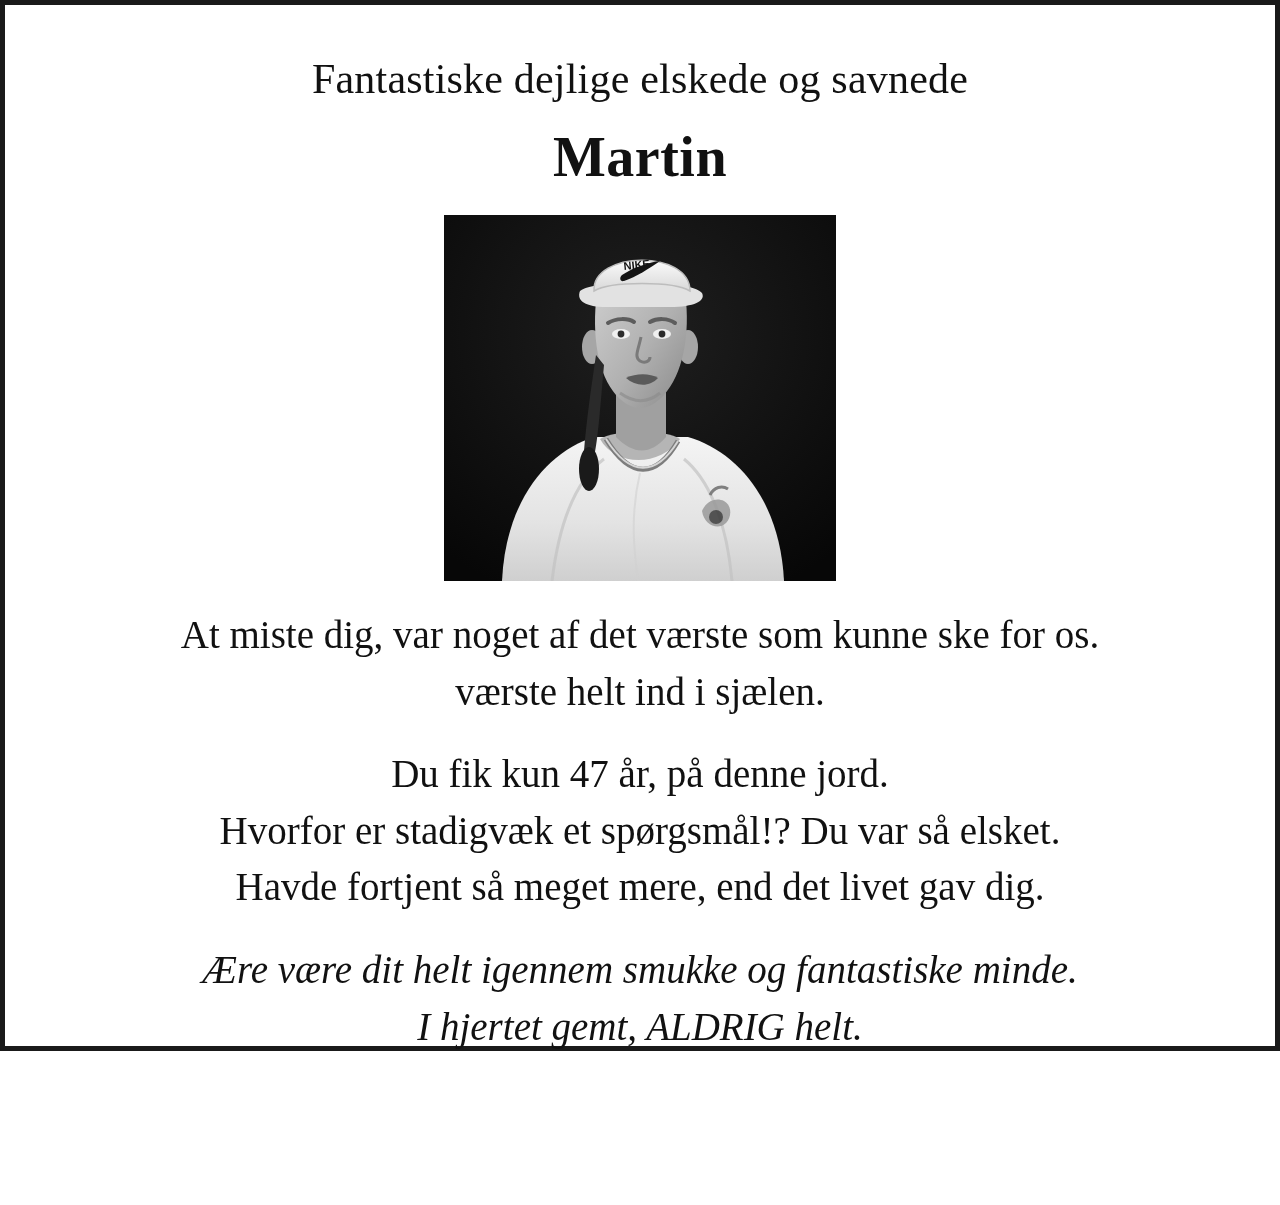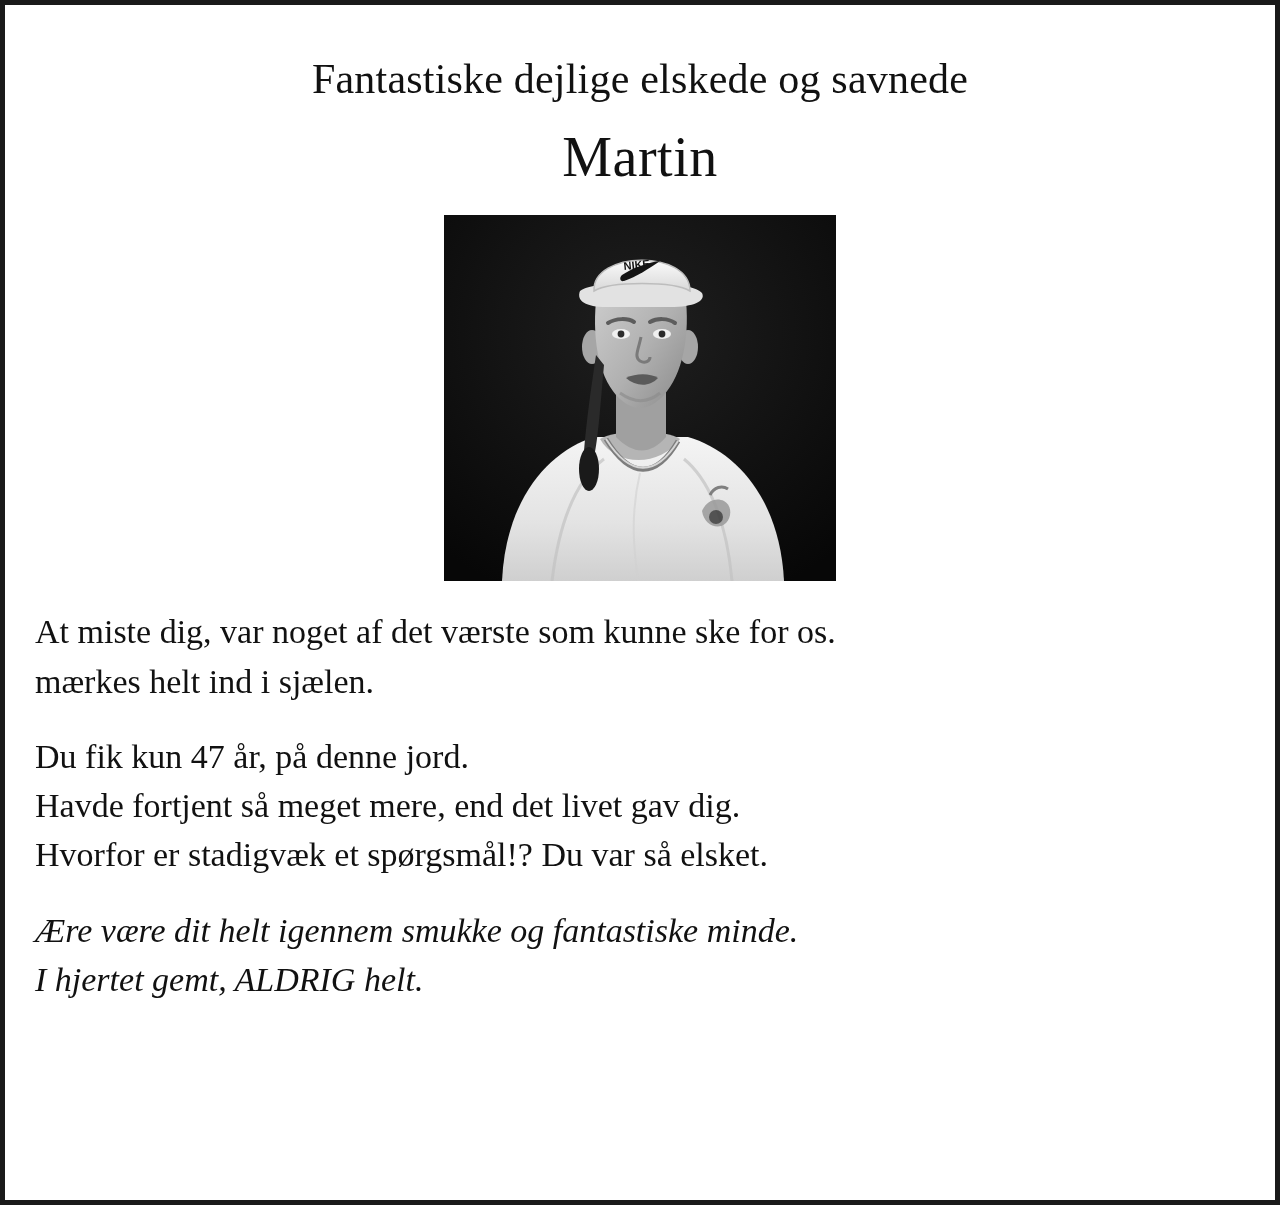--- a/index.html
+++ b/index.html
@@ -11,57 +11,58 @@
   body {
     width: 1280px;
     height: 1205px;
     font-family: "Liberation Serif", "DejaVu Serif", serif;
     color: #111111;
     overflow: hidden;
   }
   .notice {
     box-sizing: border-box;
     width: 1280px;
-    height: 1205px;
+    height: 1051px;
     border: 5px solid #1a1a1a;
     padding: 44px 22px 20px 22px;
     display: flex;
     flex-direction: column;
     align-items: center;
     background: #ffffff;
   }
   .salutation {
     font-size: 42px;
     line-height: 1.15;
     text-align: center;
     letter-spacing: 0.2px;
     margin: 6px 0 4px 0;
   }
   .name {
     font-size: 56px;
-    font-weight: normal;
+    font-weight: bold;
     text-align: center;
     margin: 18px 0 26px 0;
     letter-spacing: 0.5px;
   }
   
   .photo-frame {
     width: 392px;
     height: 366px;
     margin: 0 auto 20px auto;
     background: #0d0d0d;
     overflow: hidden;
     position: relative;
     flex: none;
   }
   .photo-frame svg { display: block; }
   
   .para {
-    font-size: 34px;
+    font-size: 39px;
     line-height: 1.45;
+    text-align: center;
     margin: 0 0 26px 0;
     width: 1210px;
   }
   .para:last-child { margin-bottom: 0; font-style: italic; }
   .para .line { display: block; }
   .block-1 { margin-top: 6px; }
 </style>
 </head>
 <body>
 
@@ -142,27 +143,27 @@
       <g opacity="0.85">
         <path d="M 258 296 C 262 286 272 282 280 286 C 288 290 288 302 282 308 C 274 316 260 310 258 296 Z" fill="#9a9a9a"></path>
         <circle cx="272" cy="302" r="7" fill="#3a3a3a"></circle>
         <path d="M 266 280 C 270 272 278 270 284 274" stroke="#6e6e6e" stroke-width="3" fill="none"></path>
       </g>
     </svg>
   </div>
 
   <div class="para block-1">
     <span class="line">At miste dig, var noget af det værste som kunne ske for os.</span>
-    <span class="line">mærkes helt ind i sjælen.</span>
+    <span class="line">værste helt ind i sjælen.</span>
   </div>
 
   <div class="para">
     <span class="line">Du fik kun 47 år, på denne jord.</span>
+    <span class="line">Hvorfor er stadigvæk et spørgsmål!? Du var så elsket.</span>
     <span class="line">Havde fortjent så meget mere, end det livet gav dig.</span>
-    <span class="line">Hvorfor er stadigvæk et spørgsmål!? Du var så elsket.</span>
   </div>
 
   <div class="para">
     <span class="line">Ære være dit helt igennem smukke og fantastiske minde.</span>
     <span class="line">I hjertet gemt, ALDRIG helt.</span>
   </div>
 
 </div>
 
 </body></html>

